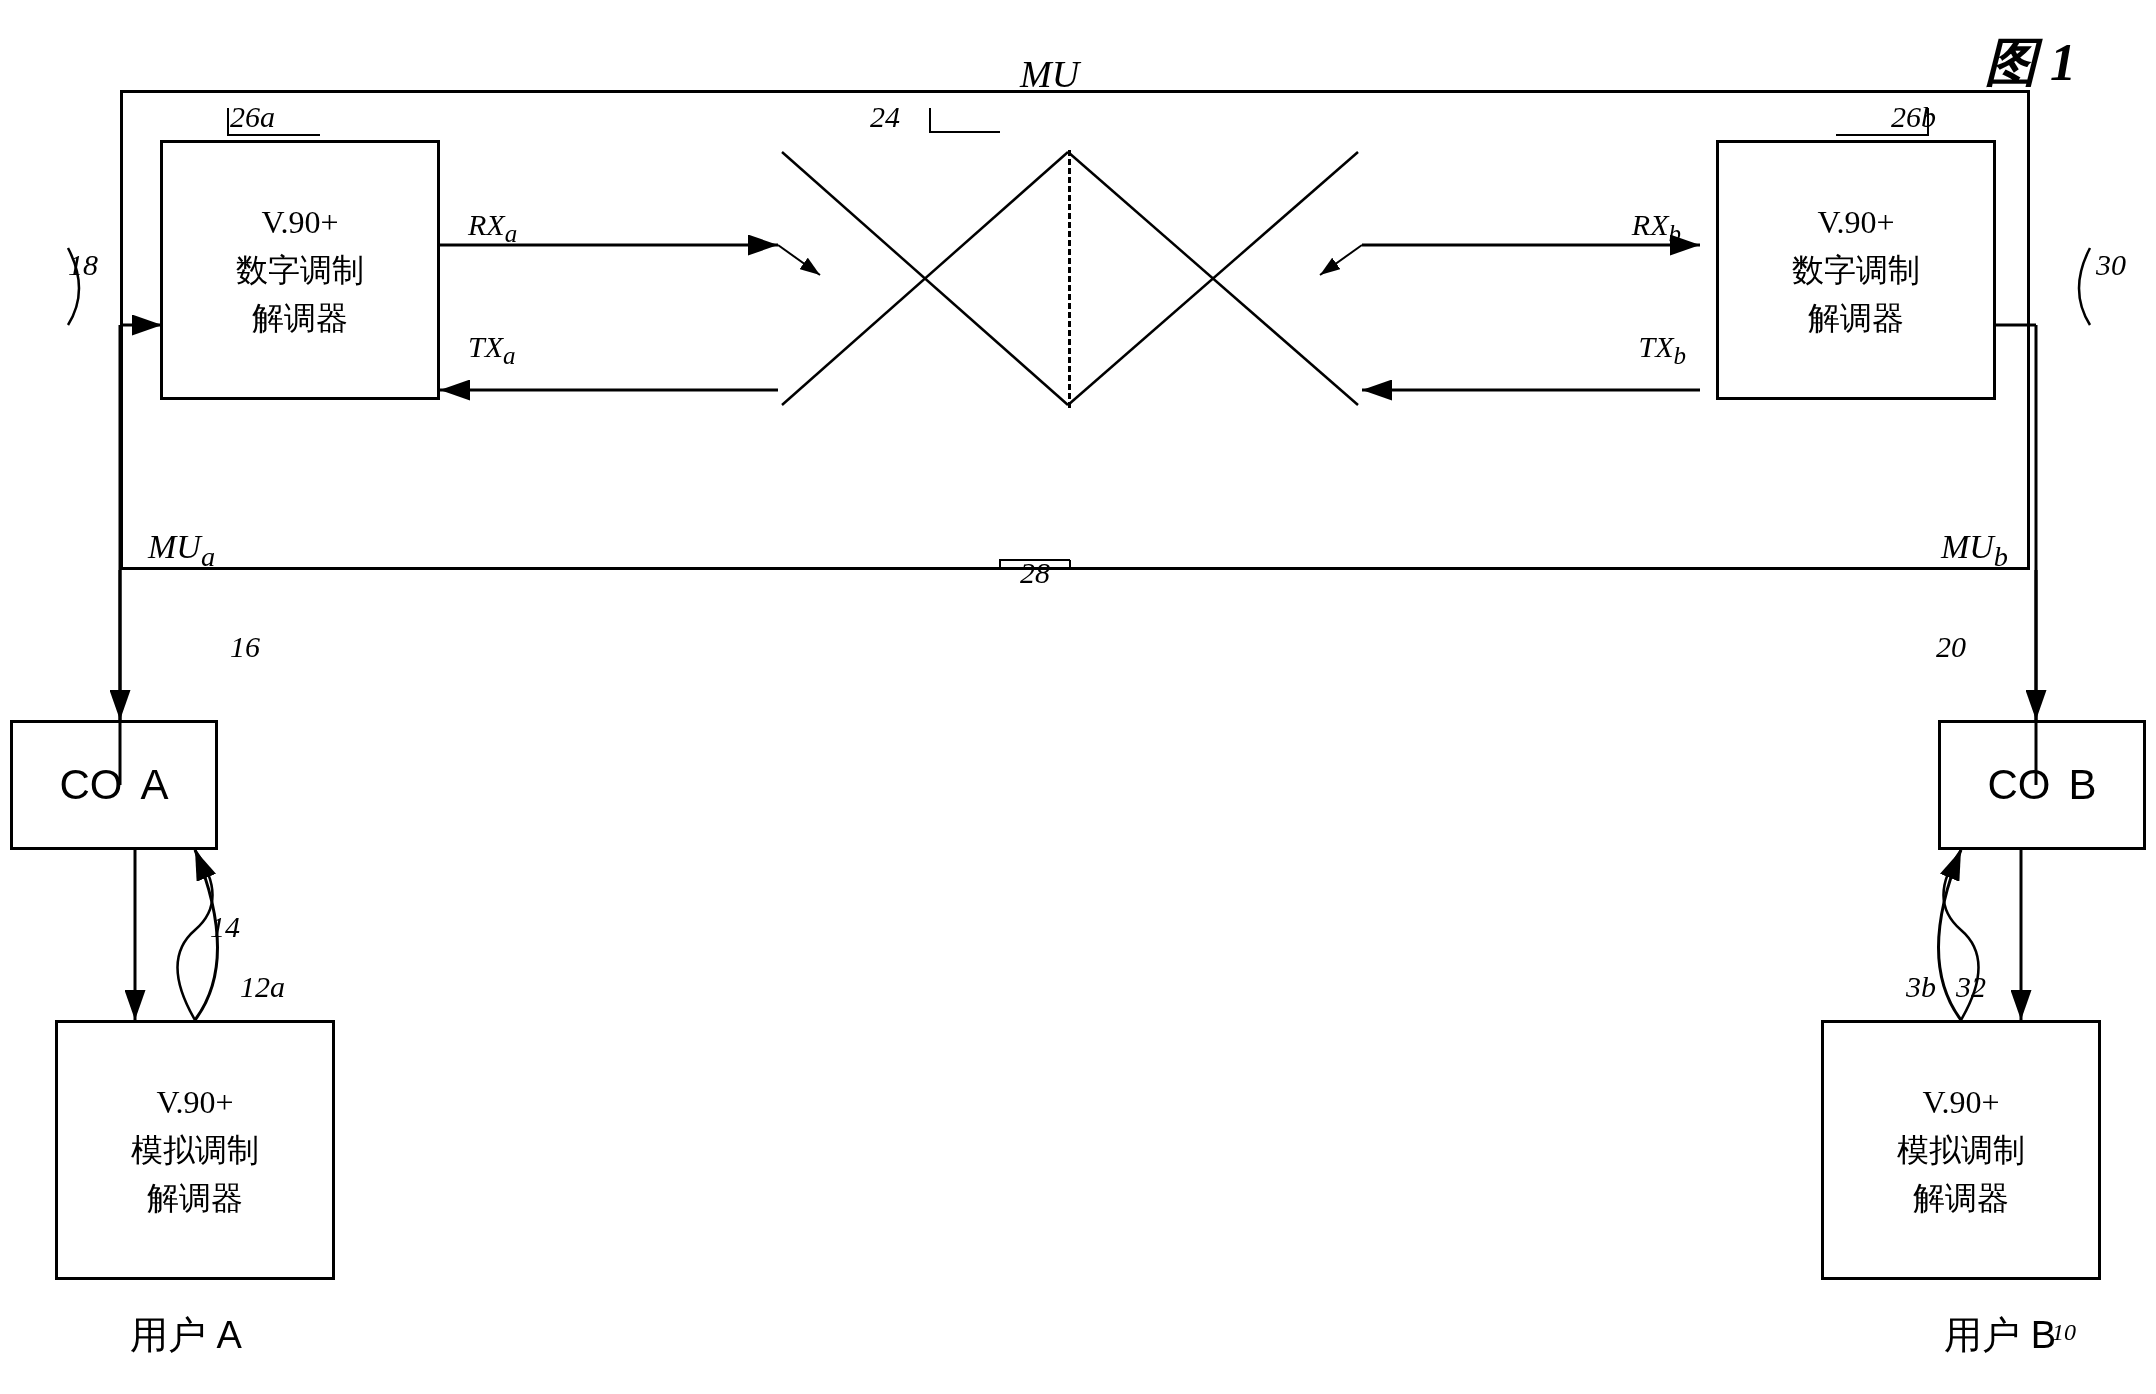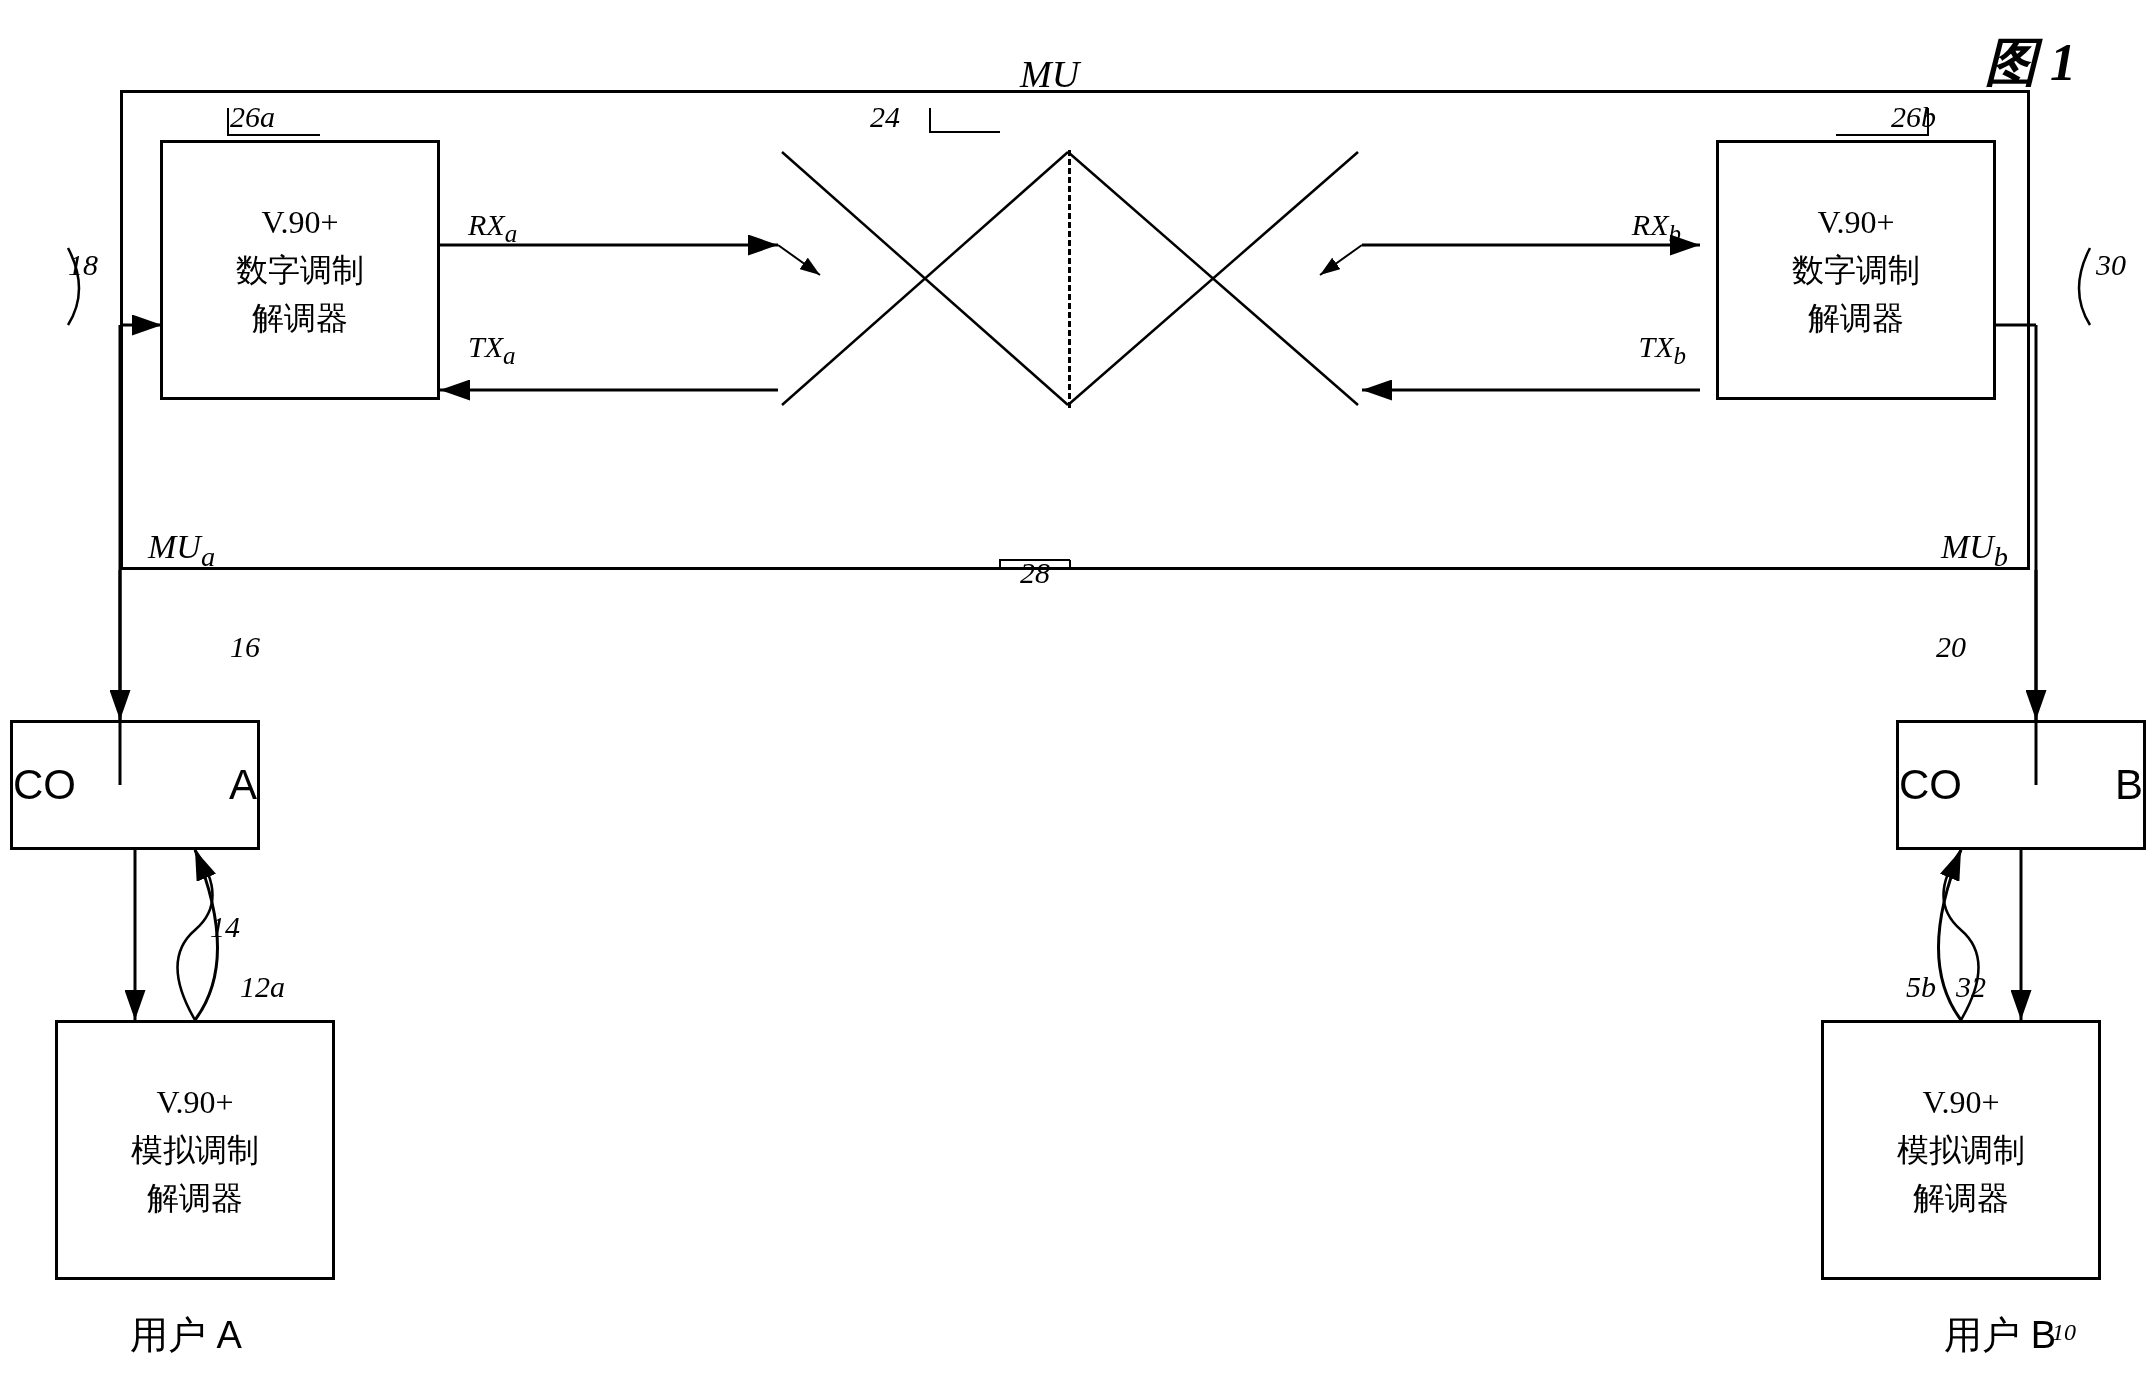--- a/index.html
+++ b/index.html
@@ -136,26 +136,26 @@
     
     .ref {
       position: absolute;
       font-size: 30px;
       font-style: italic;
     }
 
     
     .co-box {
       position: absolute;
-      width: 250px;
+      width: 208px;
       height: 130px;
       border: 3px solid #000;
       display: flex;
       align-items: center;
-      justify-content: space-between;
+      justify-content: center;
       font-size: 42px;
       gap: 18px;
       font-family: Arial, sans-serif;
     }
 
     
     .bottom-modem {
       position: absolute;
       width: 280px;
       height: 260px;
@@ -252,21 +252,21 @@
   </div>
 
   <div class="bottom-modem" style="top:1020px; right:55px;">
     <span>V.90+</span>
     <span>模拟调制</span>
     <span>解调器</span>
   </div>
 
   <div class="ref" style="top:970px; left:240px;">12a</div>
 
-  <div class="ref" style="top:970px; right:220px;">5b</div>
+  <div class="ref" style="top:970px; right:220px;">3b</div>
 
   <div class="user-label" style="top:1310px; left:130px;">用户 A</div>
 
   <div class="user-label" style="top:1310px; right:100px;">用户 B</div>
 
   <div class="ref" style="top:910px; left:210px;">14</div>
 
   <div class="ref" style="top:970px; right:170px;">32</div>
 
   <div class="ref" style="bottom:48px; right:80px; font-size:24px;font-style:italic;">10</div>

